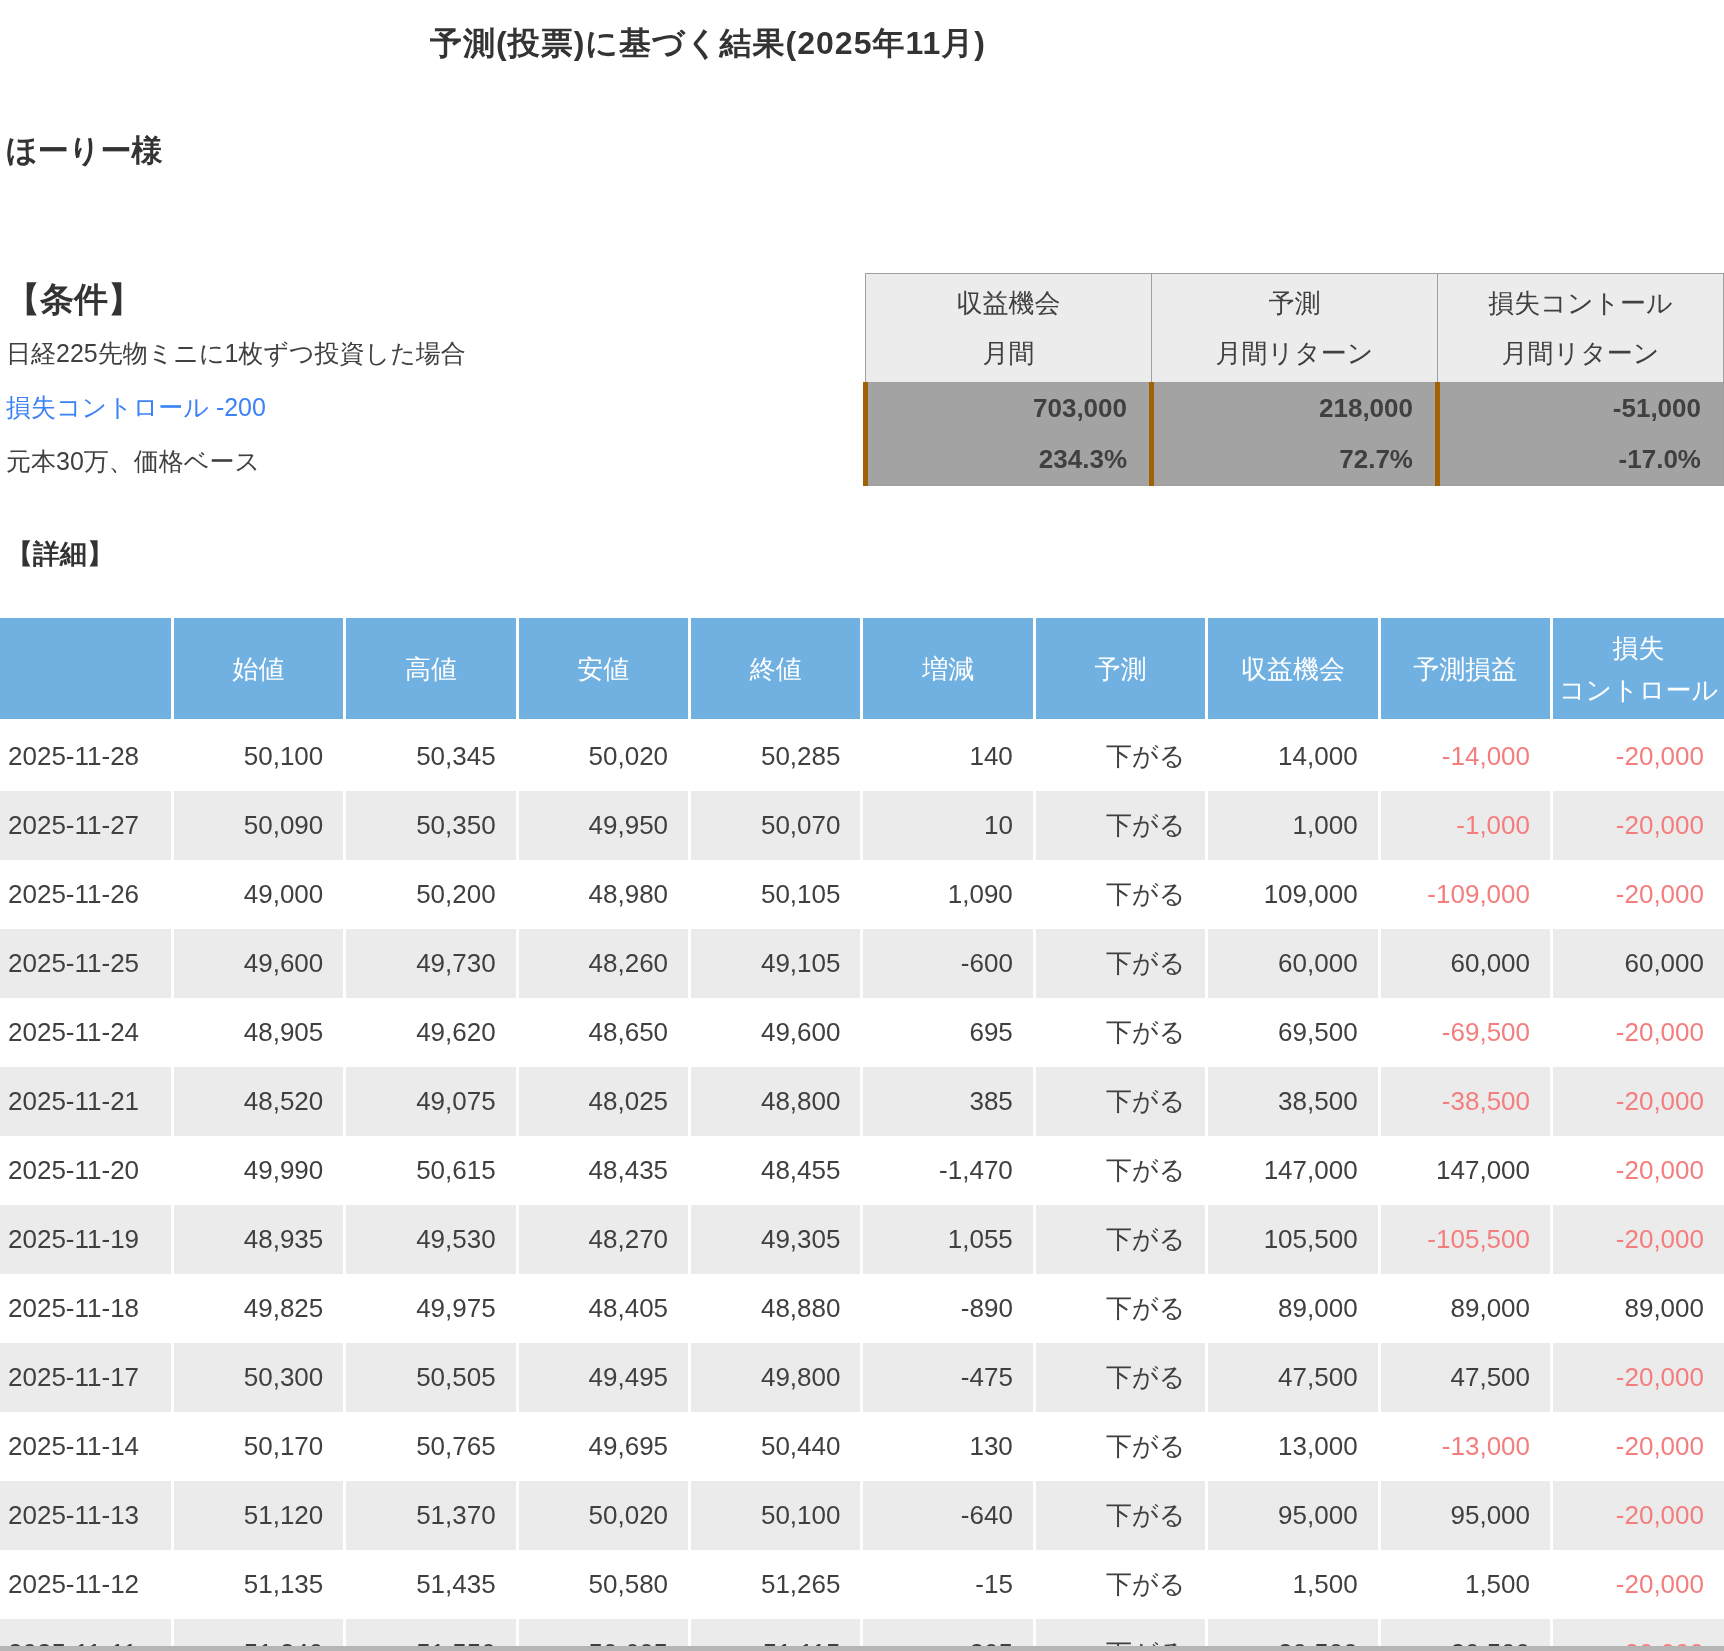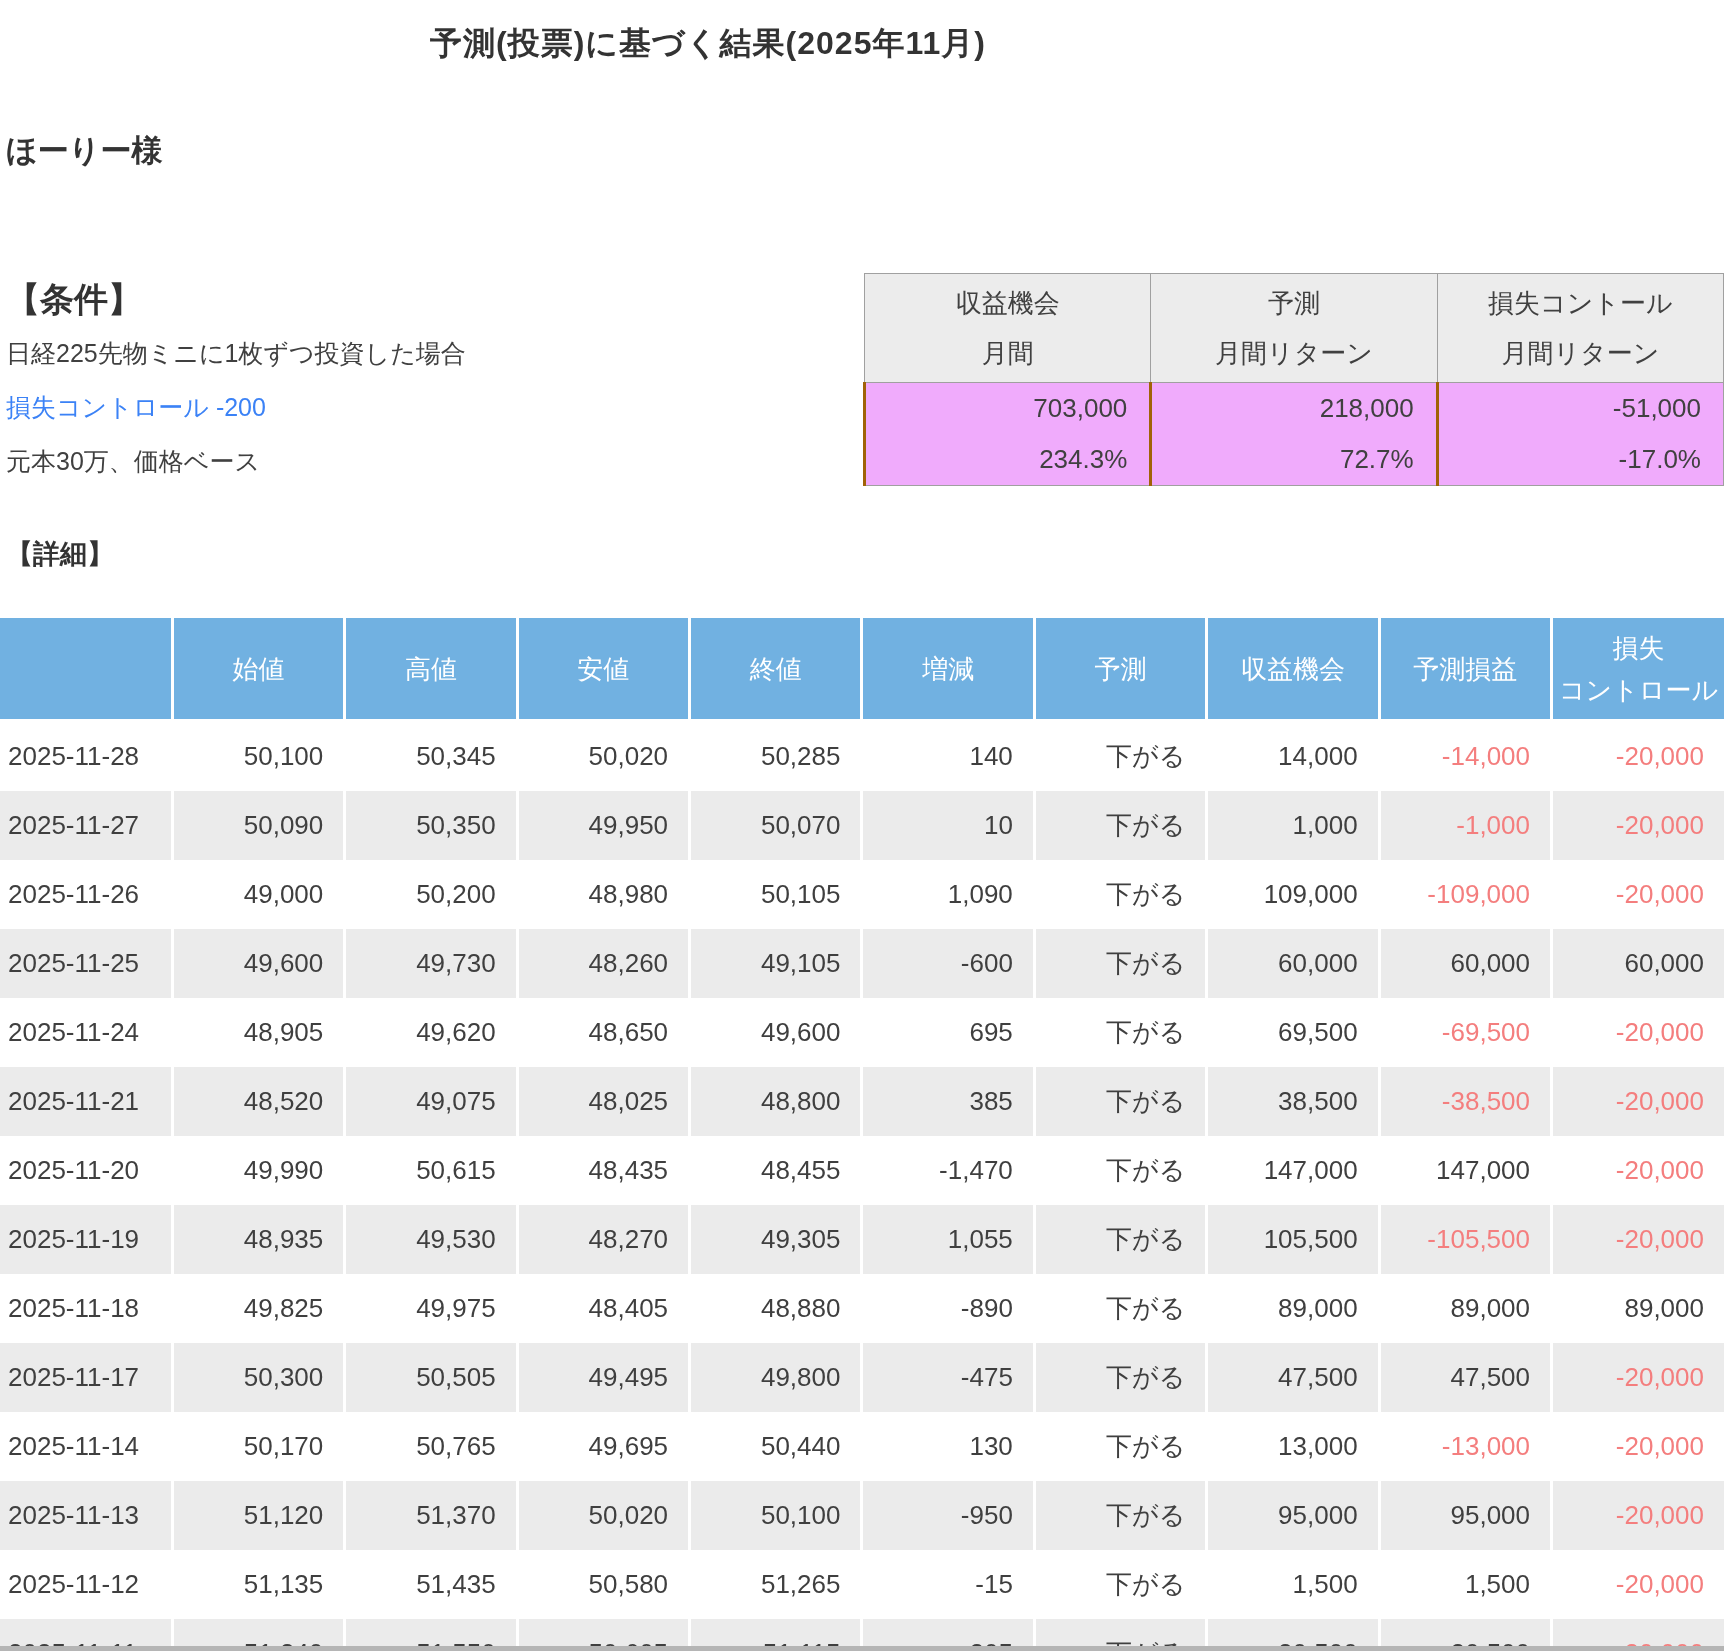--- a/index.html
+++ b/index.html
@@ -30,23 +30,23 @@
     border-collapse:collapse;table-layout:fixed;
     font-size:26px;color:#404040;
     border:1px solid #a0a0a0;
   }
   table.summary th{
     background:#ececec;border:1px solid #a0a0a0;
     font-weight:normal;height:106px;text-align:center;
     vertical-align:middle;white-space:pre-line;line-height:50px;
   }
   table.summary td{
-    border-left:3px solid #a16207;border-right:1px solid #a0a0a0;
+    border-left:5px solid #a16207;border-right:1px solid #a0a0a0;
     height:49px;text-align:right;padding-right:22px;
-    vertical-align:middle;background:#f0abfc;
+    vertical-align:middle;background:#a3a3a3;font-weight:bold;
   }
 
   
   .detail-label{
     position:absolute;top:536px;left:6px;
     font-size:27px;font-weight:bold;color:#333333;
   }
   table.detail{
     position:absolute;top:618px;left:0;width:1724px;
     border-collapse:collapse;table-layout:fixed;
@@ -262,21 +262,21 @@
         <td>13,000</td>
         <td class="neg">-13,000</td>
         <td class="neg">-20,000</td>
       </tr>
       <tr>
         <td>2025-11-13</td>
         <td>51,120</td>
         <td>51,370</td>
         <td>50,020</td>
         <td>50,100</td>
-        <td>-950</td>
+        <td>-640</td>
         <td>下がる</td>
         <td>95,000</td>
         <td>95,000</td>
         <td class="neg">-20,000</td>
       </tr>
       <tr>
         <td>2025-11-12</td>
         <td>51,135</td>
         <td>51,435</td>
         <td>50,580</td>

